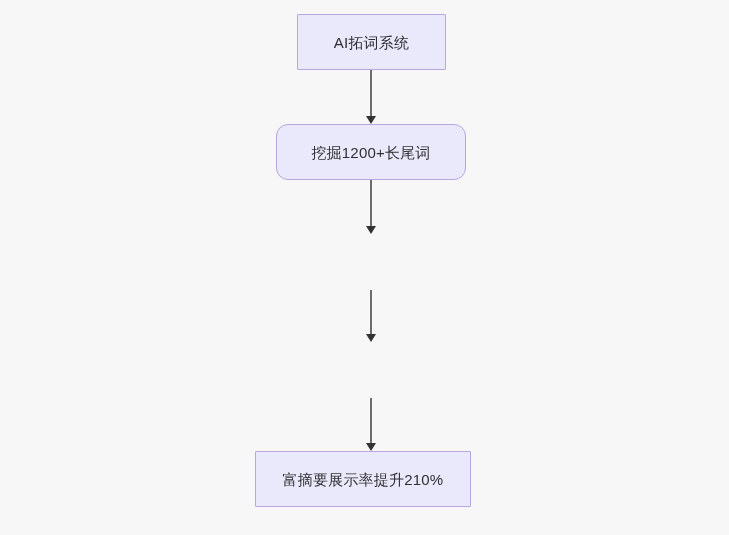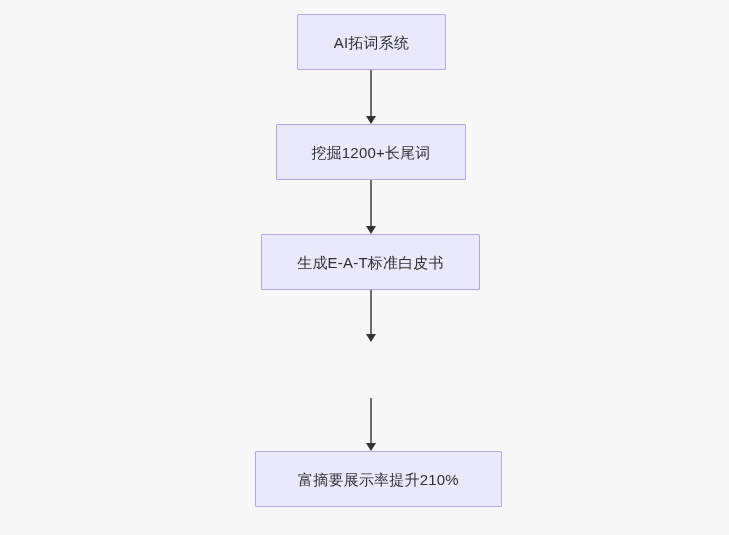--- a/index.html
+++ b/index.html
@@ -62,47 +62,44 @@
     left: -4px;
     width: 0;
     height: 0;
     border-left: 5px solid transparent;
     border-right: 5px solid transparent;
     border-top: 8px solid #333333;
   }
 
   
   #node-0 { left: 297px;  top: 14px;  width: 149px; }
-  #node-1 { left: 276px;  top: 124px; width: 190px; }
+  #node-1 { left: 276px;  top: 124px; width: 190px; border-radius: 12px; }
   #node-2 { left: 261px;  top: 234px; width: 219px; }
   #node-3 { left: 264px;  top: 342px; width: 213px; }
-  #node-4 { left: 255px;  top: 451px; width: 247px; }
+  #node-4 { left: 255px;  top: 451px; width: 216px; }
 
   
   #edge-0 { left: 370px; top: 70px;  height: 54px; }
   #edge-1 { left: 370px; top: 180px; height: 54px; }
   #edge-2 { left: 370px; top: 290px; height: 52px; }
   #edge-3 { left: 370px; top: 398px; height: 53px; }
 </style>
 </head>
 <body>
 
 <div id="flow-canvas">
 
   <div class="node" id="node-0">
     <span class="node-label">AI拓词系统</span>
   </div>
 
   <div class="node" id="node-1">
     <span class="node-label">挖掘1200+长尾词</span>
   </div>
 
-  <div class="node" id="node-2">
-    <span class="node-label">生成E-A-T标准白皮书</span>
-  </div>
 
 
   <div class="node" id="node-4">
     <span class="node-label">富摘要展示率提升210%</span>
   </div>
 
   <div class="edge" id="edge-0">
     <div class="edge-line" style="height: 47px;"></div>
     <div class="edge-head" style="top: 46px;"></div>
   </div>

